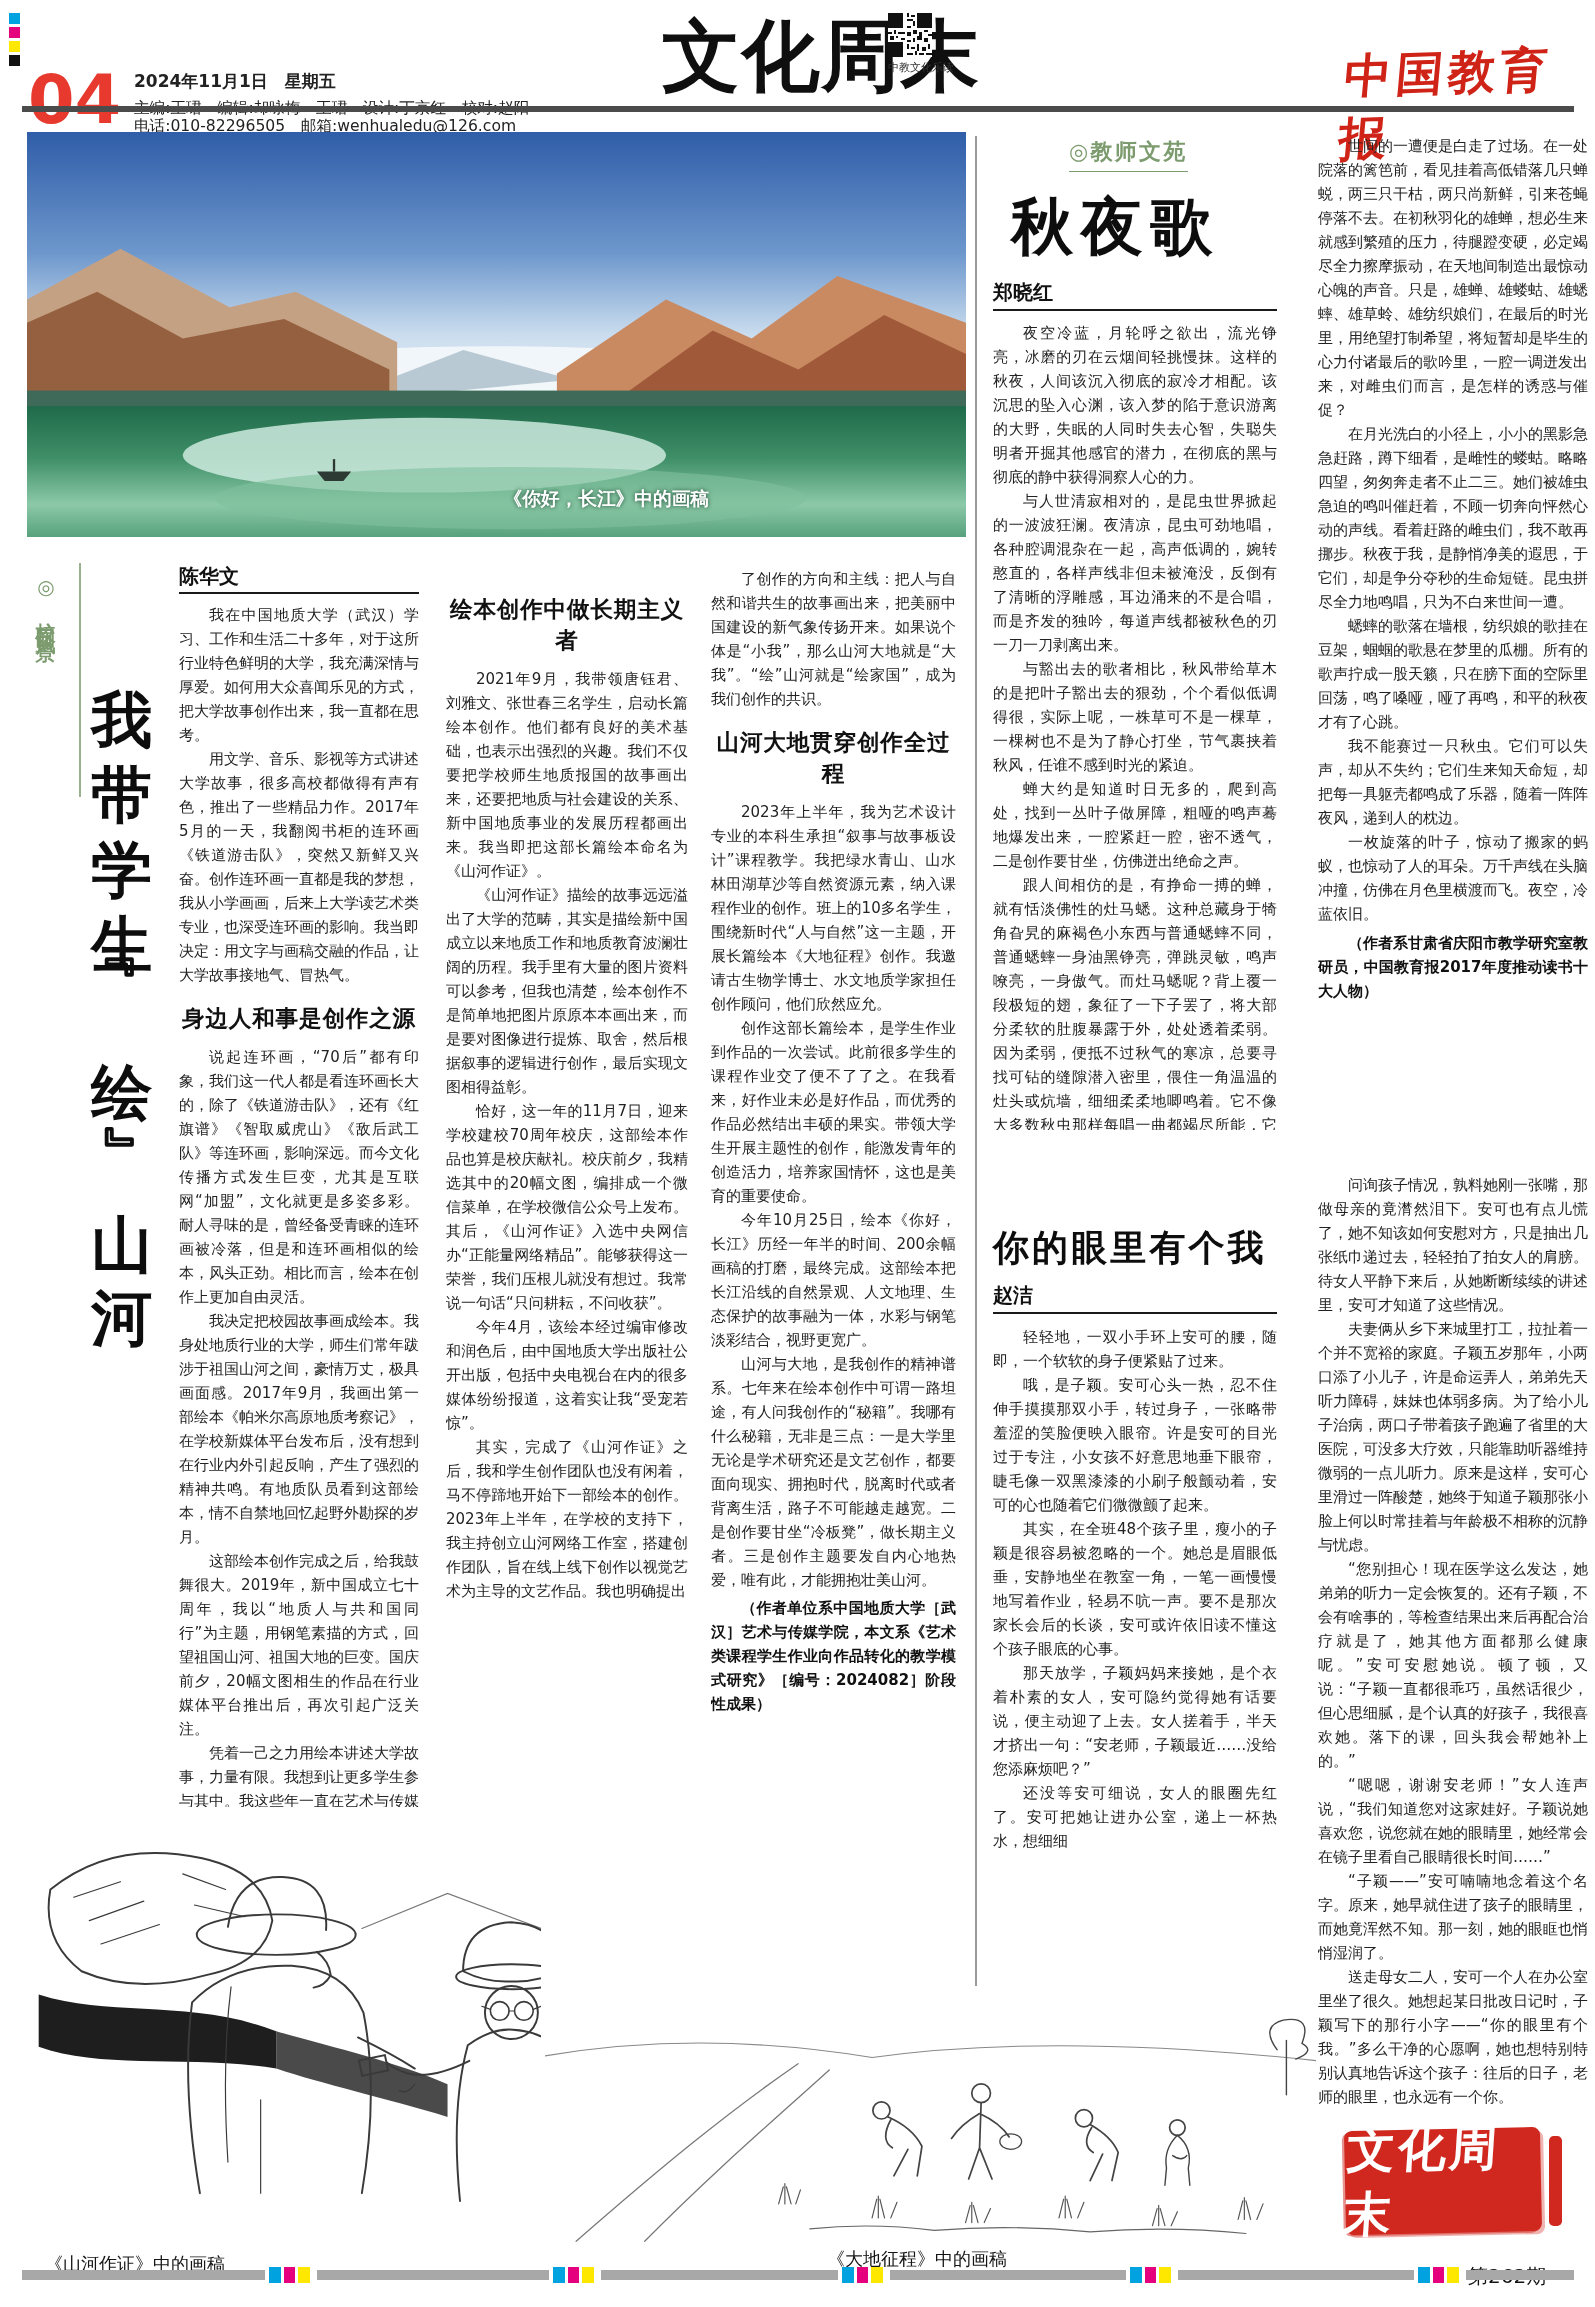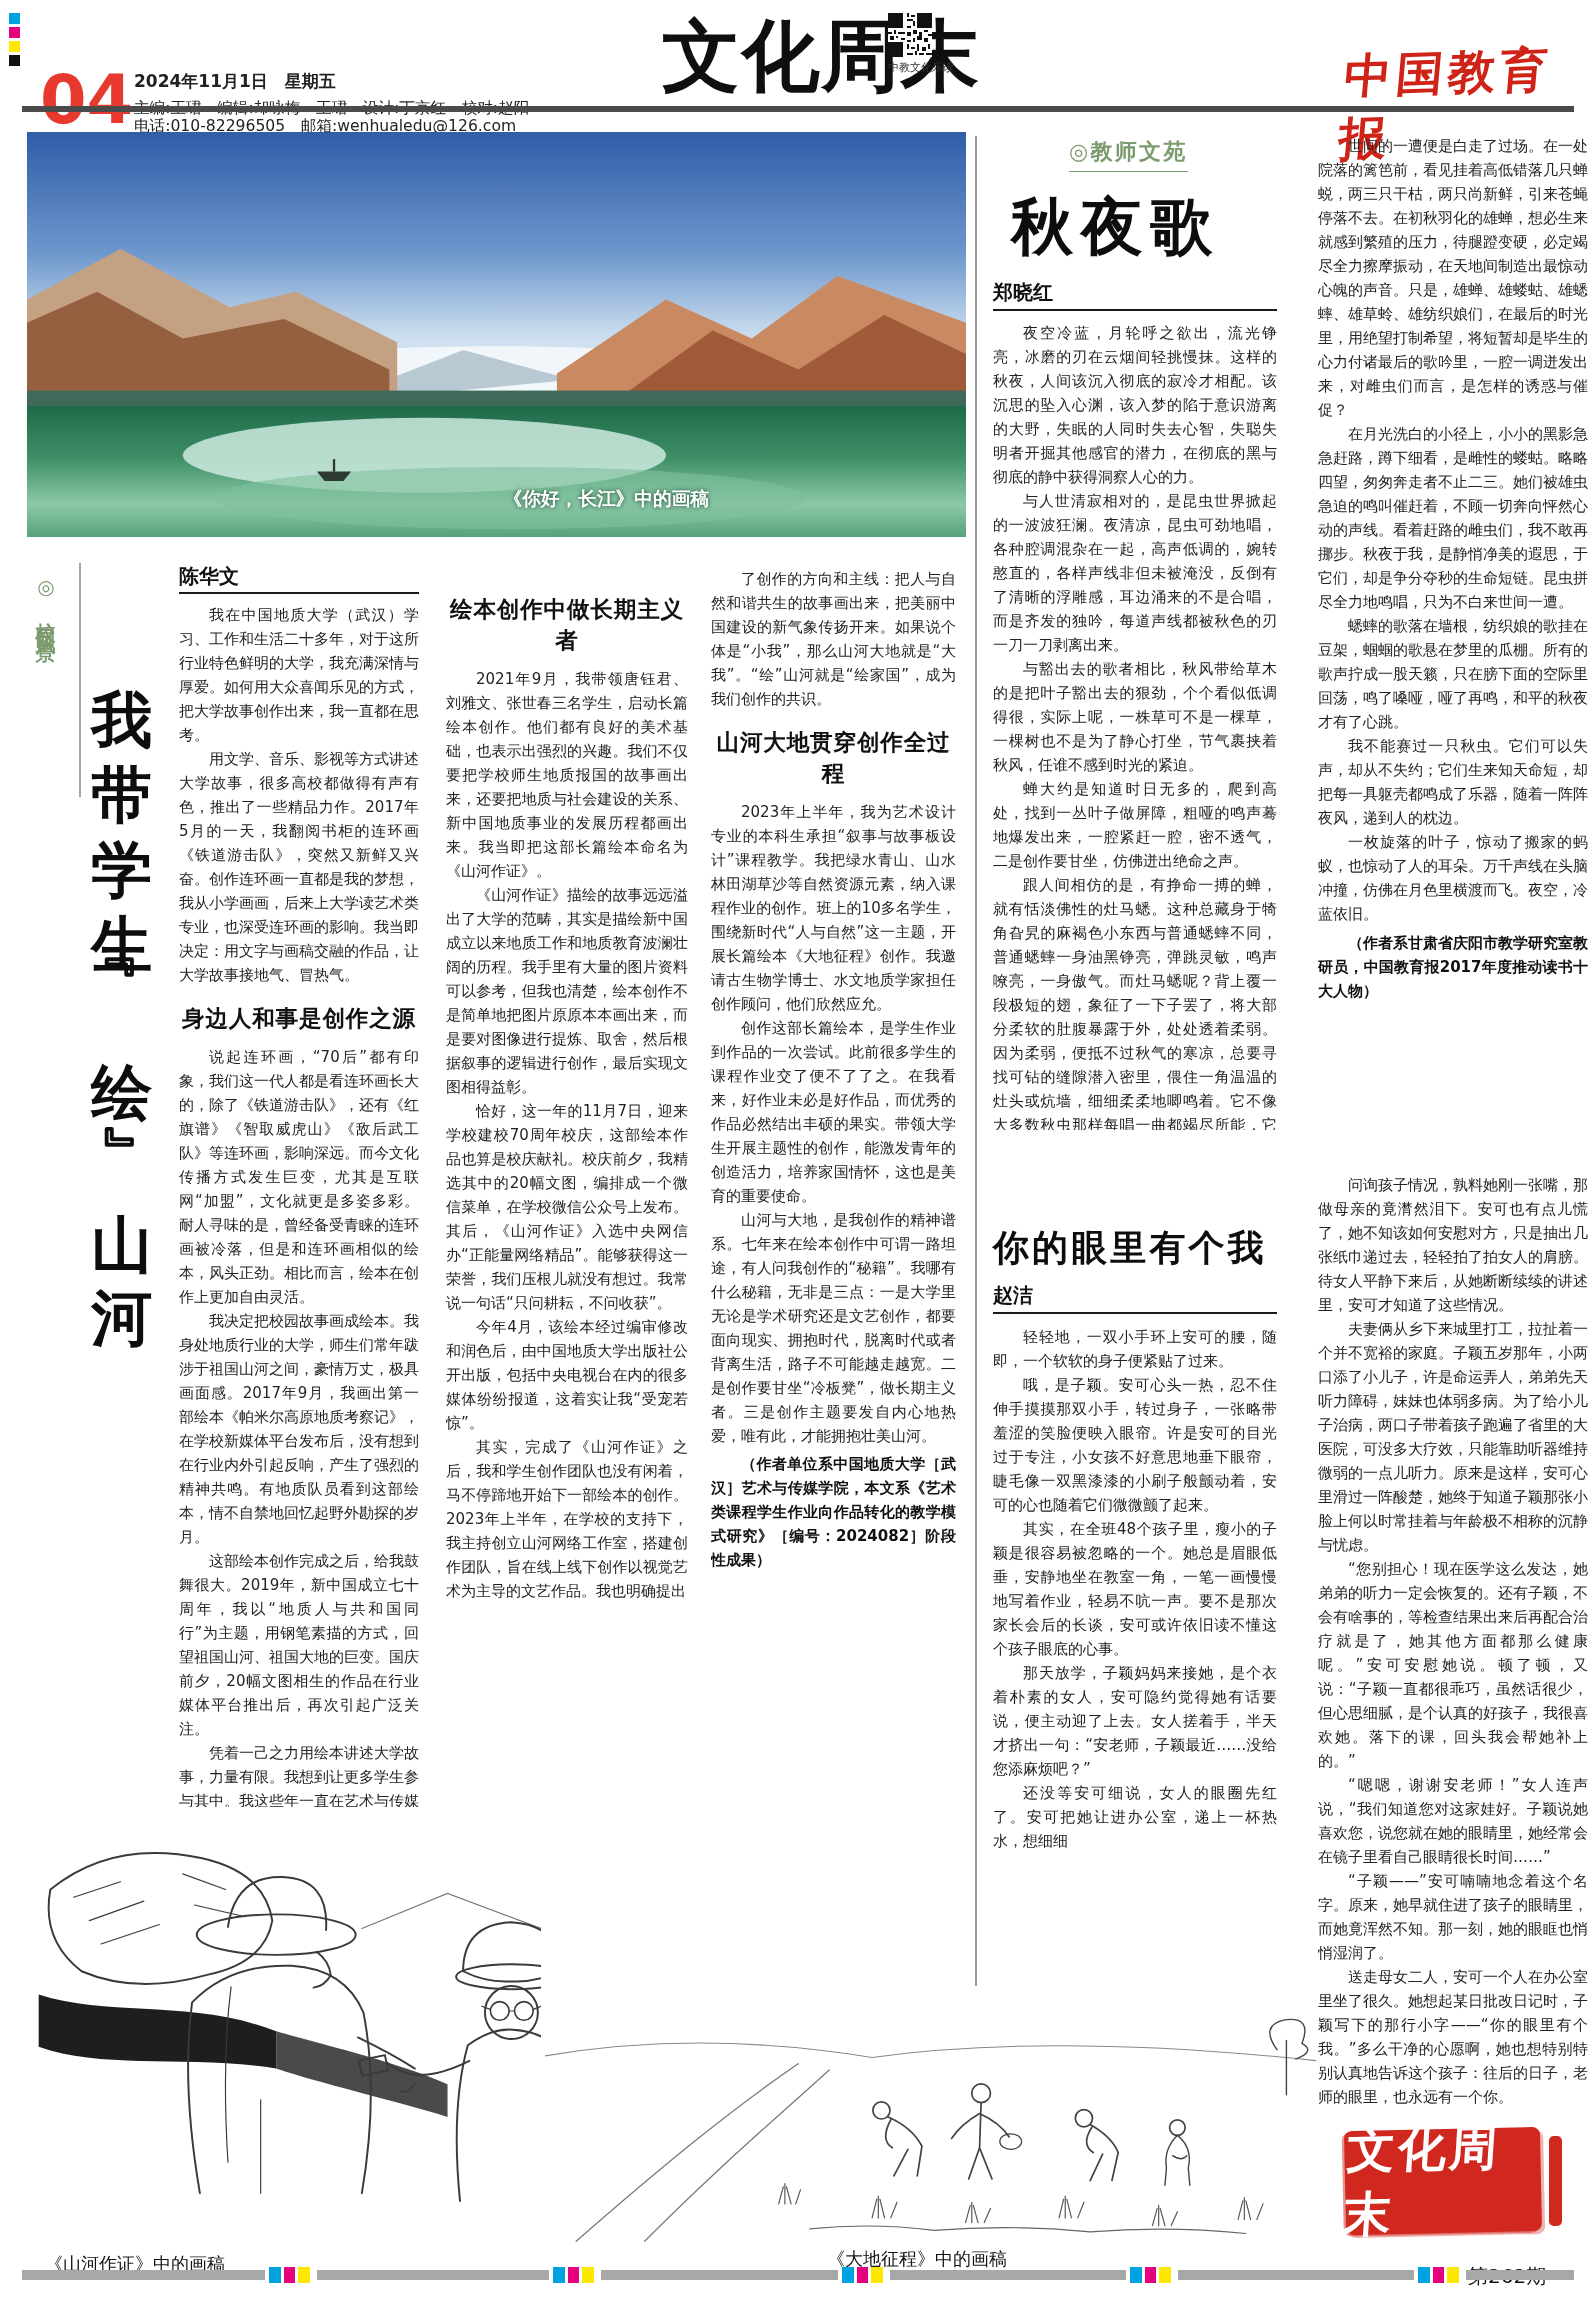--- a/index.html
+++ b/index.html
@@ -51,21 +51,21 @@
 
 <div class="page">
 
   <div class="abs" style="left:9.3px;top:12.5px;">
     <div class="regv" style="background:#00a3df;"></div>
     <div class="regv" style="background:#e5007e;"></div>
     <div class="regv" style="background:#ffe800;"></div>
     <div class="regv" style="background:#111;"></div>
   </div>
 
-  <div class="abs pagenum" style="left:40px;top:67px;">04</div>
+  <div class="abs pagenum" style="left:28px;top:67px;">04</div>
   <div class="abs hinfo" style="left:134px;top:72px;width:499px;">
     <div class="d">2024年11月1日　星期五</div>
     <div>主编:王珺　编辑:却咏梅　王珺　设计:丁京红　校对:赵阳</div>
     <div>电话:010-82296505　邮箱:wenhualedu@126.com</div>
   </div>
   <div class="abs masthead" style="left:662px;top:17px;">文化周末</div>
   <div class="abs" style="left:888px;top:12.5px;">
     <svg width="44" height="44" viewBox="0 0 21 21" shape-rendering="crispEdges">
       <rect width="21" height="21" fill="#fff"></rect>
       <path fill="#111" d="M0,0h7v7h-7z M2,2h3v3h-3z M14,0h7v7h-7z M16,2h3v3h-3z M0,14h7v7h-7z M2,16h3v3h-3z
@@ -135,20 +135,21 @@
       <p class="flow-p">《山河作证》描绘的故事远远溢出了大学的范畴，其实是描绘新中国成立以来地质工作和地质教育波澜壮阔的历程。我手里有大量的图片资料可以参考，但我也清楚，绘本创作不是简单地把图片原原本本画出来，而是要对图像进行提炼、取舍，然后根据叙事的逻辑进行创作，最后实现文图相得益彰。</p>
       <p class="flow-p">恰好，这一年的11月7日，迎来学校建校70周年校庆，这部绘本作品也算是校庆献礼。校庆前夕，我精选其中的20幅文图，编排成一个微信菜单，在学校微信公众号上发布。其后，《山河作证》入选中央网信办“正能量网络精品”。能够获得这一荣誉，我们压根儿就没有想过。我常说一句话“只问耕耘，不问收获”。</p>
       <p class="flow-p">今年4月，该绘本经过编审修改和润色后，由中国地质大学出版社公开出版，包括中央电视台在内的很多媒体纷纷报道，这着实让我“受宠若惊”。</p>
       <p class="flow-p">其实，完成了《山河作证》之后，我和学生创作团队也没有闲着，马不停蹄地开始下一部绘本的创作。2023年上半年，在学校的支持下，我主持创立山河网络工作室，搭建创作团队，旨在线上线下创作以视觉艺术为主导的文艺作品。我也明确提出</p>
     </div>
   <div class="abs flow" style="left:711px;top:567px;width:245px;height:1410px;">
       <p class="flow-p">了创作的方向和主线：把人与自然和谐共生的故事画出来，把美丽中国建设的新气象传扬开来。如果说个体是“小我”，那么山河大地就是“大我”。“绘”山河就是“绘家国”，成为我们创作的共识。</p>
       <h3 class="flow-h">山河大地贯穿创作全过程</h3>
       <p class="flow-p">2023年上半年，我为艺术设计专业的本科生承担“叙事与故事板设计”课程教学。我把绿水青山、山水林田湖草沙等自然资源元素，纳入课程作业的创作。班上的10多名学生，围绕新时代“人与自然”这一主题，开展长篇绘本《大地征程》创作。我邀请古生物学博士、水文地质学家担任创作顾问，他们欣然应允。</p>
       <p class="flow-p">创作这部长篇绘本，是学生作业到作品的一次尝试。此前很多学生的课程作业交了便不了了之。在我看来，好作业未必是好作品，而优秀的作品必然结出丰硕的果实。带领大学生开展主题性的创作，能激发青年的创造活力，培养家国情怀，这也是美育的重要使命。</p>
+      <p class="flow-p">今年10月25日，绘本《你好，长江》历经一年半的时间、200余幅画稿的打磨，最终完成。这部绘本把长江沿线的自然景观、人文地理、生态保护的故事融为一体，水彩与钢笔淡彩结合，视野更宽广。</p>
       <p class="flow-p">山河与大地，是我创作的精神谱系。七年来在绘本创作中可谓一路坦途，有人问我创作的“秘籍”。我哪有什么秘籍，无非是三点：一是大学里无论是学术研究还是文艺创作，都要面向现实、拥抱时代，脱离时代或者背离生活，路子不可能越走越宽。二是创作要甘坐“冷板凳”，做长期主义者。三是创作主题要发自内心地热爱，唯有此，才能拥抱壮美山河。</p>
       <p class="flow-attr">（作者单位系中国地质大学［武汉］艺术与传媒学院，本文系《艺术类课程学生作业向作品转化的教学模式研究》［编号：2024082］阶段性成果）</p>
     </div>
 
   <div class="abs sketch" style="left:27px;top:1827px;width:514px;height:417px;">
     <svg width="514" height="417" viewBox="0 0 660 535" fill="none" stroke="#3a3a3a" stroke-width="2.5" stroke-linecap="round">
       <path d="M30,80 Q110,15 225,40 Q305,58 315,120 Q305,175 230,190 Q140,215 70,185 Q18,145 30,80 Z"></path>
       <path d="M60,90 L120,70 M80,120 L150,95 M95,150 L170,125 M200,60 L255,80 M215,100 L280,115" stroke-width="1.5"></path>
       <path d="M430,130 L540,85 L660,130" stroke-width="1.5" stroke="#777"></path>
       <path d="M15,215 C110,245 210,220 320,262 L320,310 C210,292 100,312 15,282 Z" fill="#1e1e1e" stroke="none"></path>

